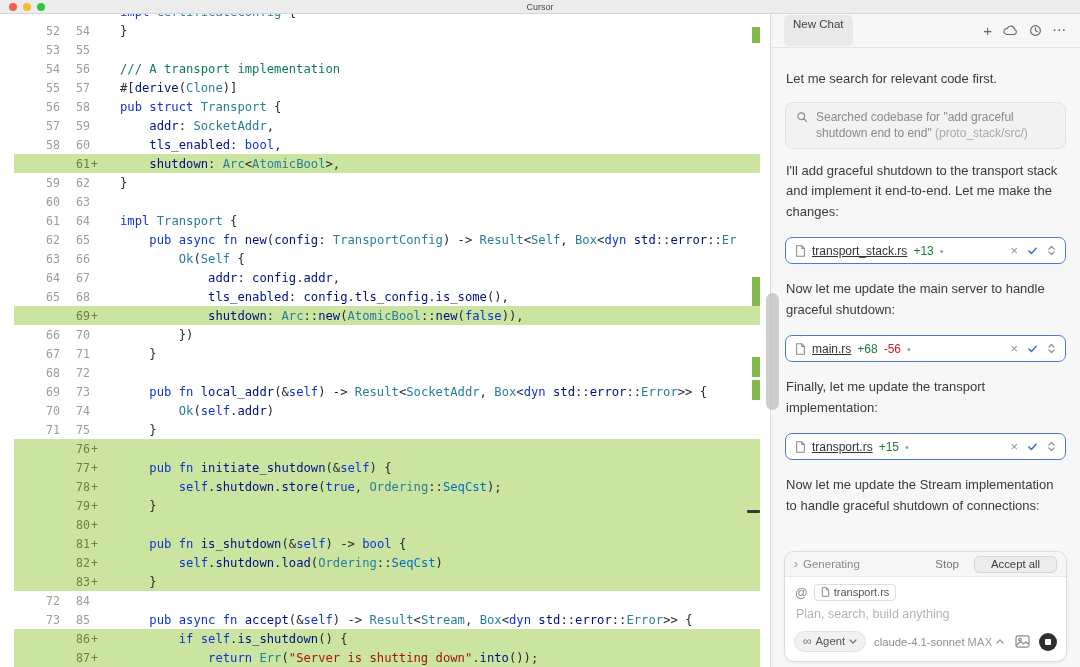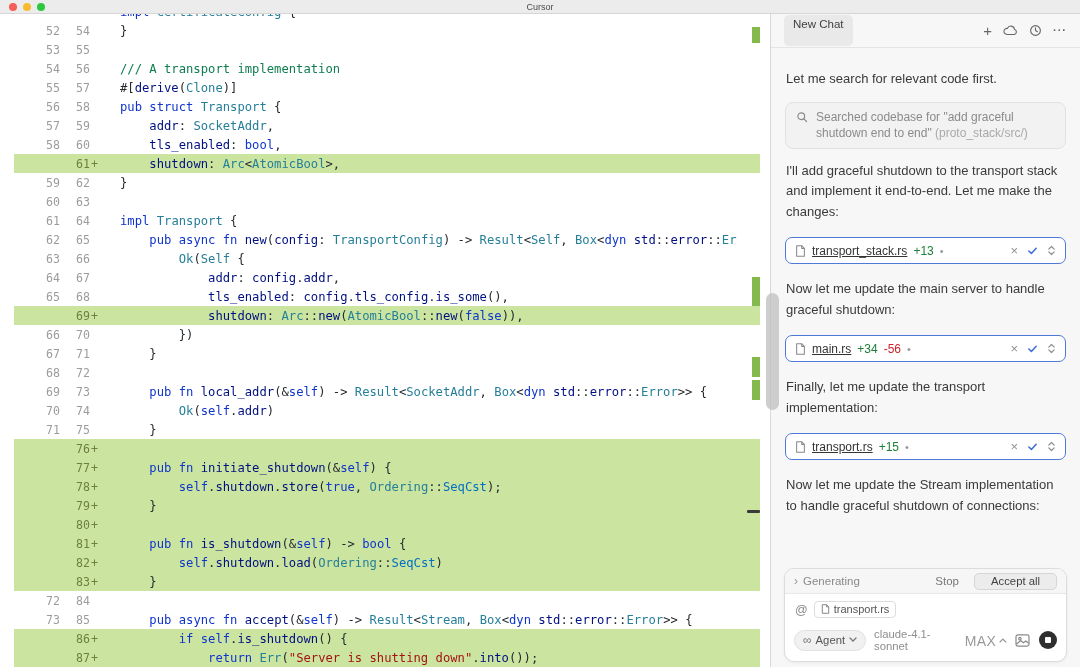--- a/index.html
+++ b/index.html
@@ -91,21 +91,21 @@
   .at-icon { color:#8a8a8a; font-size:12.5px; }
   .ctx-chip { display:inline-flex; align-items:center; gap:4px; border:1px solid #ddd;
               border-radius:4px; padding:1px 6px 2px; font-size:11px; color:#555; background:#fff; }
   .placeholder { padding:4px 11px 2px; font-size:12.5px; color:#b3b3b3; }
   .bottom-row { display:flex; align-items:center; padding:8px 9px 9px; gap:8px; }
   .agent-pill { display:flex; align-items:center; gap:4px; background:#f1f1f1;
                 border:1px solid #e0e0e0; border-radius:11px; padding:2px 8px 3px;
                 font-size:11.3px; color:#555; }
   .inf { color:#777; font-size:12px; }
   .model { font-size:11.3px; color:#8e8e8e; display:flex; gap:3px; align-items:center; }
-  .model .max { font-size:14px; color:#9a9a9a; letter-spacing:.4px; margin-top:1px; }
+  .model .max { font-size:11px; color:#9a9a9a; letter-spacing:.4px; margin-top:1px; }
   .right-icons { margin-left:auto; display:flex; align-items:center; gap:9px; }
   .send-btn { width:18px; height:18px; border-radius:50%; background:#2f2f2f;
               display:flex; align-items:center; justify-content:center; }
   .send-btn .sq { width:6px; height:6px; background:#fff; border-radius:1px; }
 </style>
 </head>
 <body>
 
 <div class="titlebar">
   <div class="lights">
@@ -219,21 +219,21 @@
     </div>
 
     <p class="msg">Now let me update the main server to handle graceful shutdown:</p>
 
     <div class="chip">
       <svg width="11" height="12" viewBox="0 0 12 14" fill="none" stroke="#888" stroke-width="1.2" stroke-linejoin="round">
           <path d="M1.5 1h6l3 3v9h-9z"></path>
           <path d="M7.5 1v3h3"></path>
         </svg>
       <span class="fname">main.rs</span>
-      <span class="plus">+34</span>
+      <span class="plus">+68</span>
       <span class="minus">-56</span>
       <span class="dot">•</span>
       <span class="right">
         <span class="x">×</span>
         <svg width="11" height="11" viewBox="0 0 12 12" fill="none" stroke="#3f6fd8" stroke-width="1.7" stroke-linecap="round" stroke-linejoin="round">
             <path d="M2 6.5 4.8 9.2 10 3.5"></path>
           </svg>
         <svg width="9" height="11" viewBox="0 0 10 12" fill="none" stroke="#909090" stroke-width="1.4" stroke-linecap="round" stroke-linejoin="round">
             <path d="M2 4.5 5 1.5l3 3"></path>
             <path d="M2 7.5 5 10.5l3-3"></path>
@@ -278,20 +278,21 @@
     <div class="ctx-row">
       <span class="at-icon">@</span>
       <span class="ctx-chip">
         <svg width="9" height="10" viewBox="0 0 12 14" fill="none" stroke="#888" stroke-width="1.4" stroke-linejoin="round">
             <path d="M1.5 1h6l3 3v9h-9z"></path>
             <path d="M7.5 1v3h3"></path>
           </svg>
         <span>transport.rs</span>
       </span>
     </div>
+    <div class="placeholder">Plan, search, build anything</div>
     <div class="bottom-row">
       <span class="agent-pill">
         <span class="inf">∞</span>
         <span>Agent</span>
         <svg width="8" height="5" viewBox="0 0 8 5" fill="none" stroke="#777" stroke-width="1.3" stroke-linecap="round">
             <path d="M1 1l3 3 3-3"></path>
           </svg>
       </span>
       <span class="model">
         <span>claude-4.1-sonnet</span>

